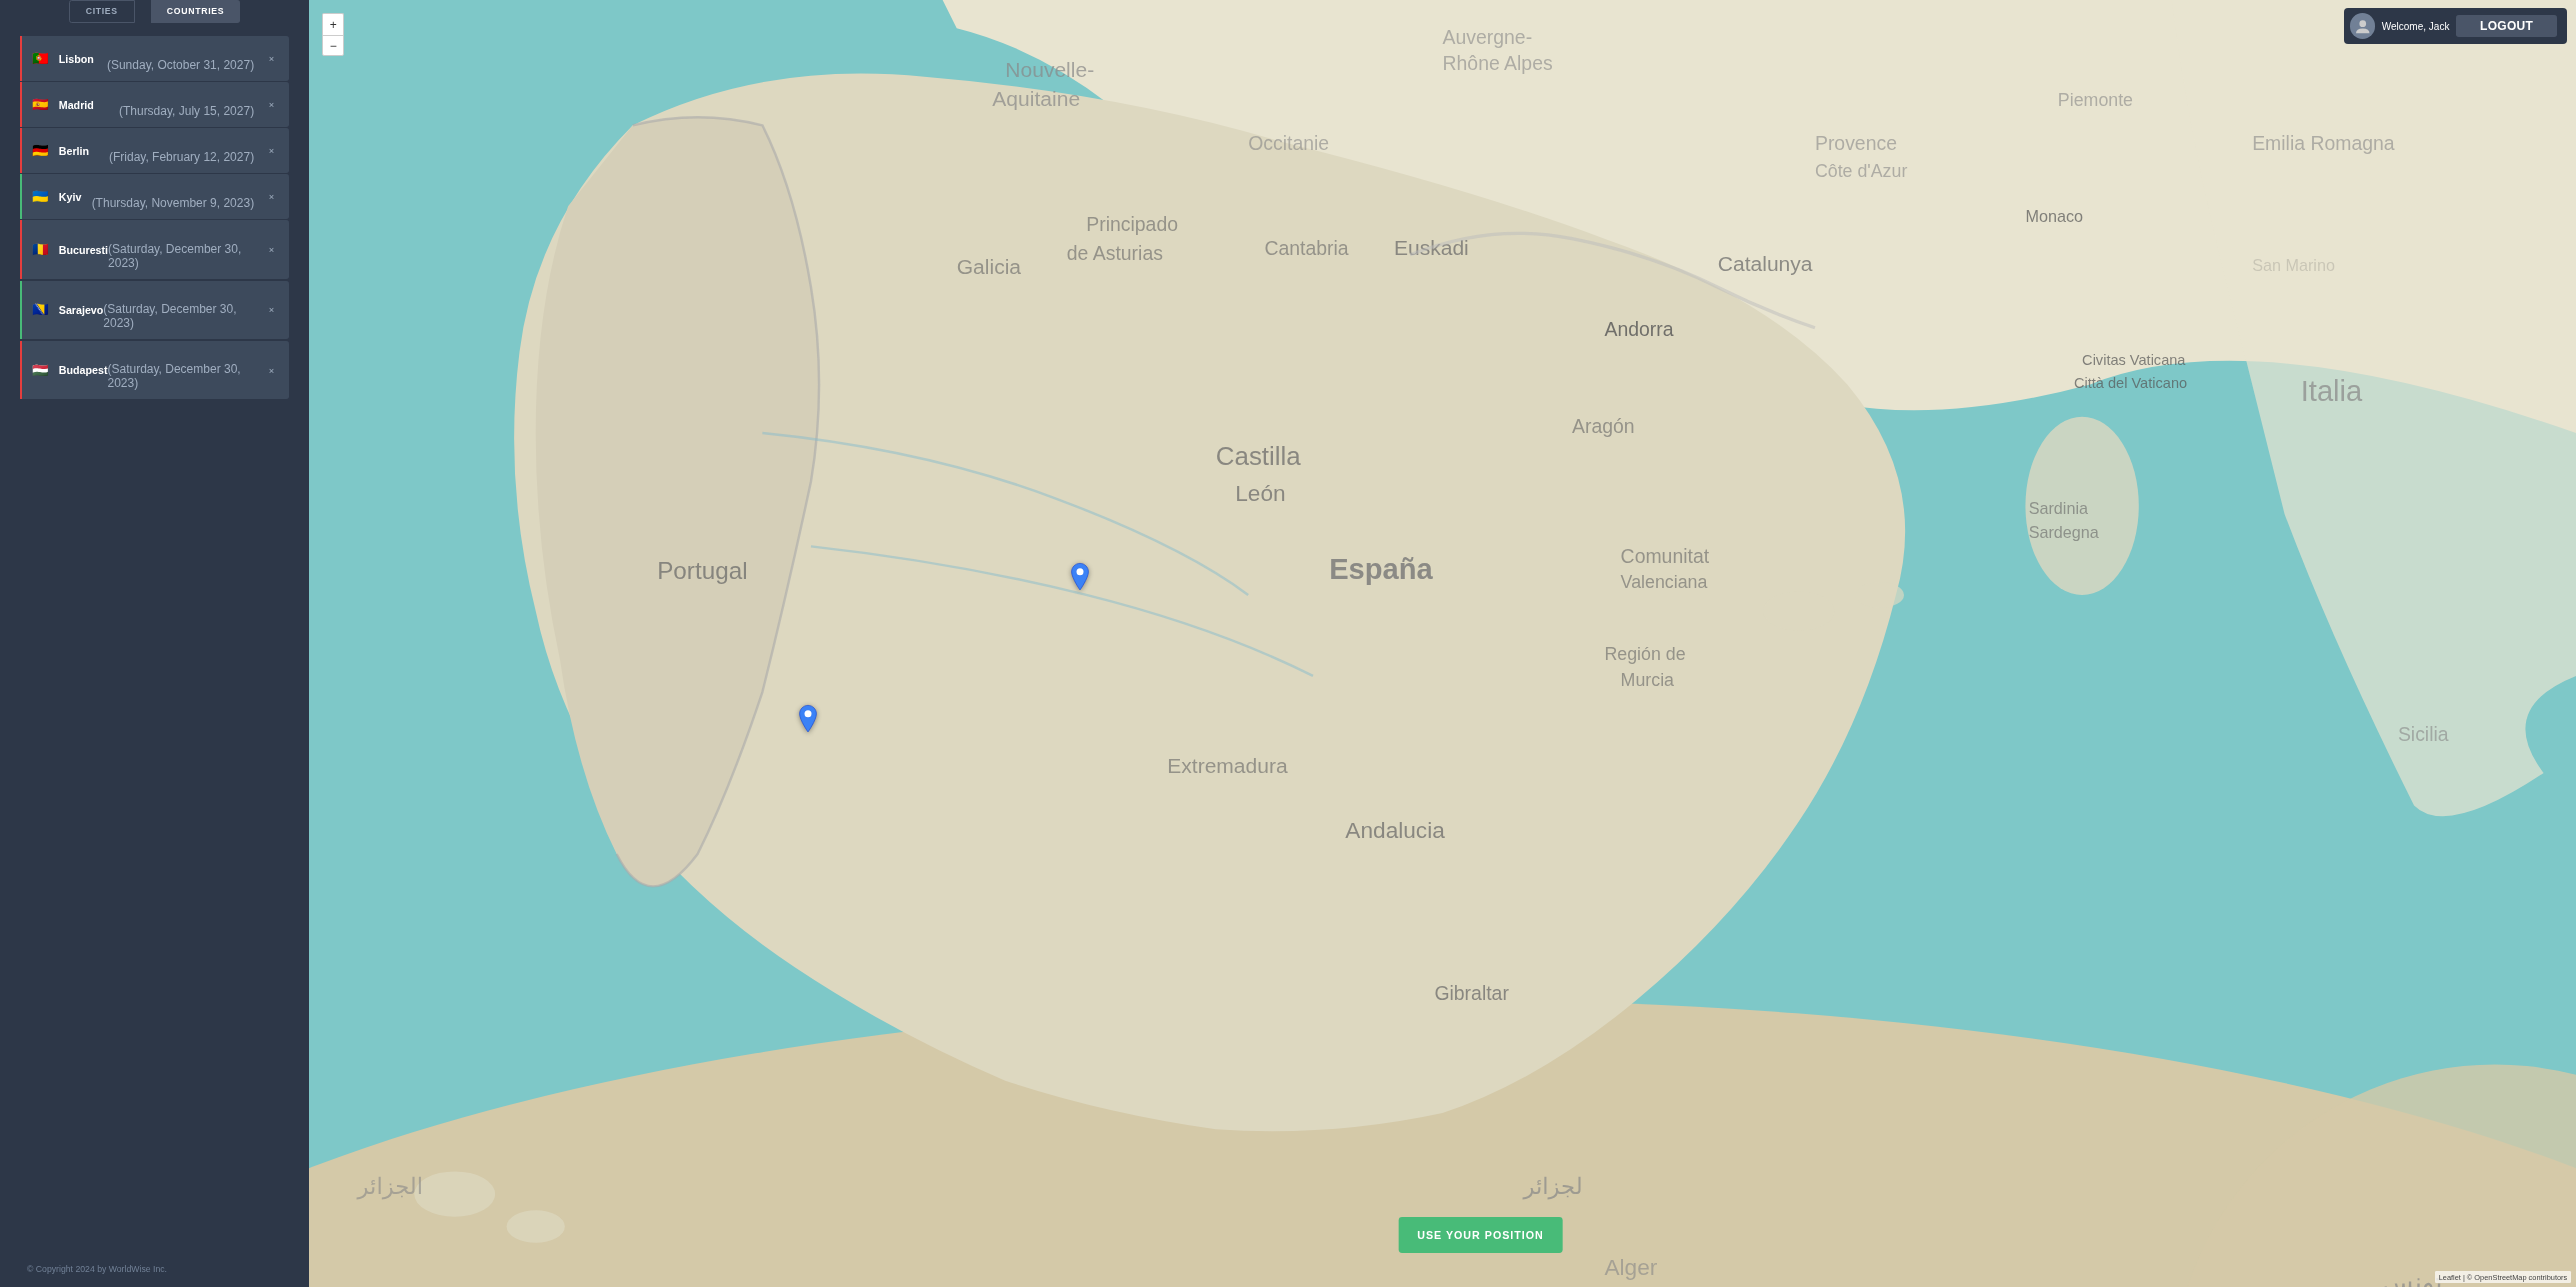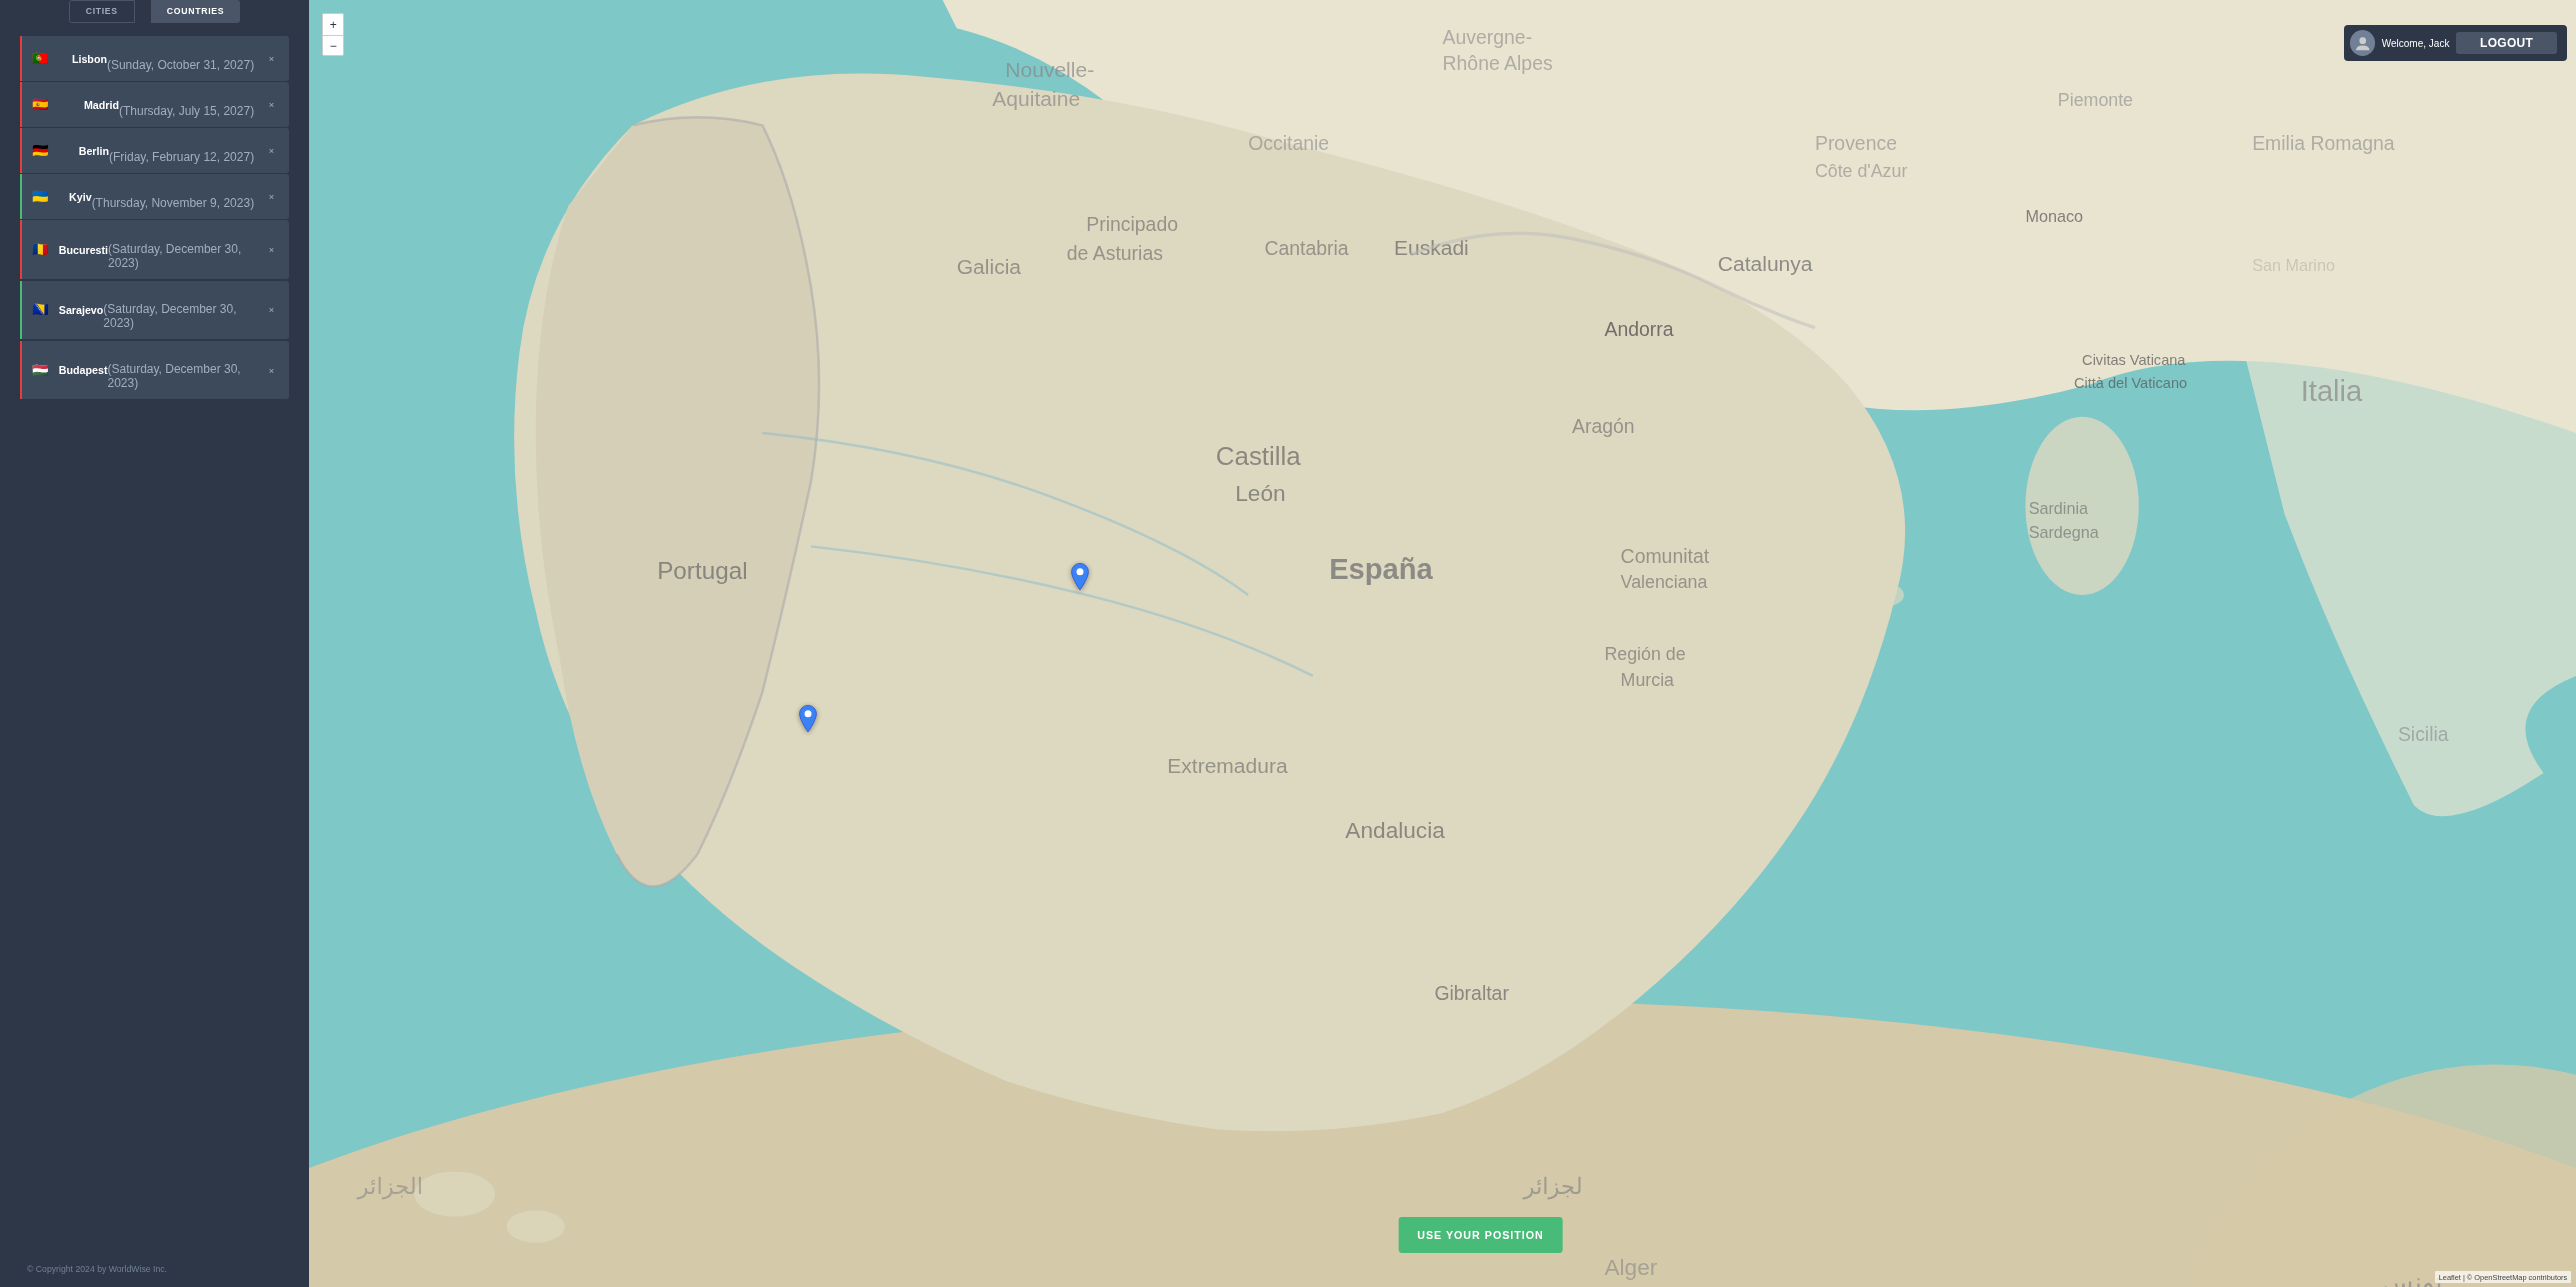--- a/index.html
+++ b/index.html
@@ -101,21 +101,20 @@
       font-size: 13.4px;
       margin-right: 9.4px;
       flex-shrink: 0;
     }
 
     .city-item .city-name {
       font-size: 10.7px;
       font-weight: 600;
       color: #fff;
       flex: 1;
-      text-align: right;
     }
 
     .city-item .city-date {
       font-size: 12px;
       color: #a0aec0;
       margin-right: 10.7px;
       margin-top: 12px;
     }
 
     .city-item .remove-btn {
@@ -192,21 +191,21 @@
       border-radius: 2px 2px 0 0;
     }
 
     .map-btn:last-child {
       border-radius: 0 0 2px 2px;
     }
 
     
     .user-badge {
       position: absolute;
-      top: 25px;
+      top: 8px;
       right: 9.4px;
       background: #2d3748;
       border-radius: 4px;
       display: flex;
       align-items: center;
       gap: 6.7px;
       padding: 5.4px 9.4px 5.4px 5.4px;
       z-index: 10;
     }
 

